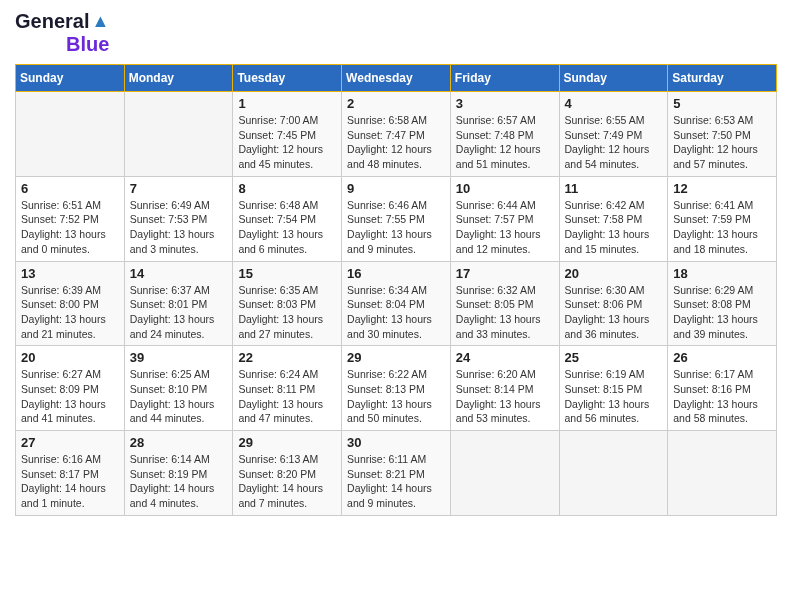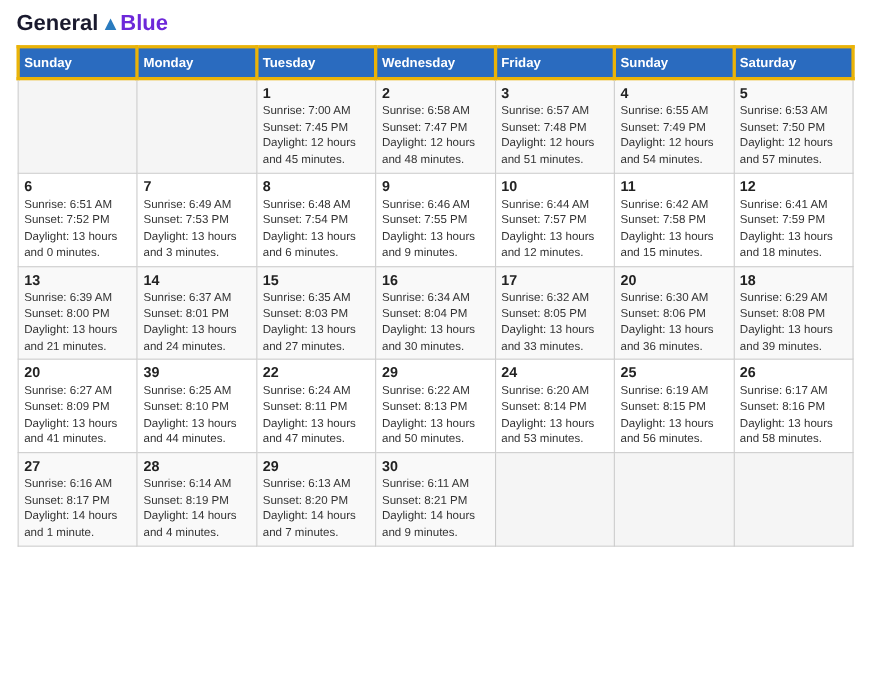--- a/index.html
+++ b/index.html
@@ -14,39 +14,39 @@
       padding: 10px 15px 15px 15px;
     }
     .header {
       display: flex;
       justify-content: space-between;
       align-items: flex-start;
       margin-bottom: 8px;
     }
     .logo {
       display: flex;
-      flex-direction: row;
+      flex-direction: column;
       align-items: flex-end;
     }
     .title-block {
       text-align: right;
     }
     .calendar {
       width: 100%;
       border-collapse: collapse;
       font-size: 11px;
     }
     .calendar thead th {
       background-color: #2a6bbf;
       color: #fff;
       padding: 6px 4px;
       text-align: left;
       font-size: 12px;
       font-weight: bold;
-      border: 3px solid #eab308;
+      border: 1px solid #eab308;
     }
     .calendar tbody td {
       border: 1px solid #ccc;
       vertical-align: top;
       padding: 4px 5px;
       width: calc(100% / 7);
       min-height: 80px;
       background: #fff;
     }
     .calendar tbody tr:nth-child(odd) td {

